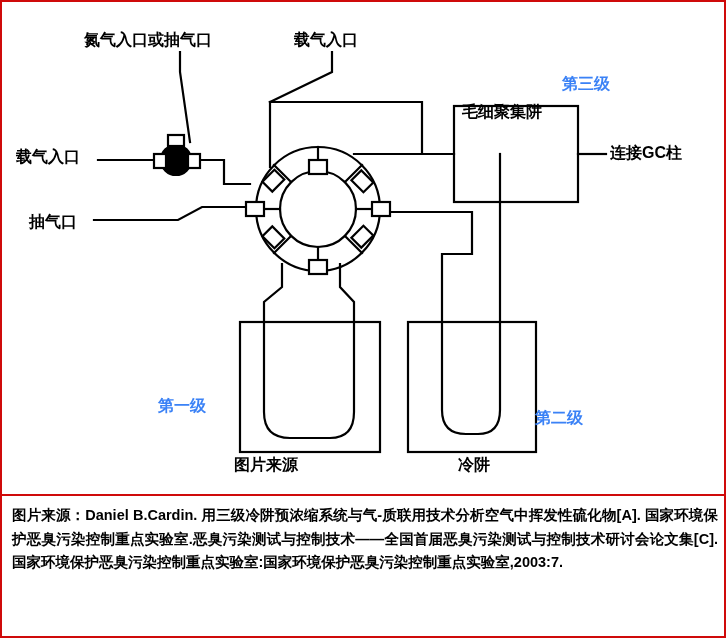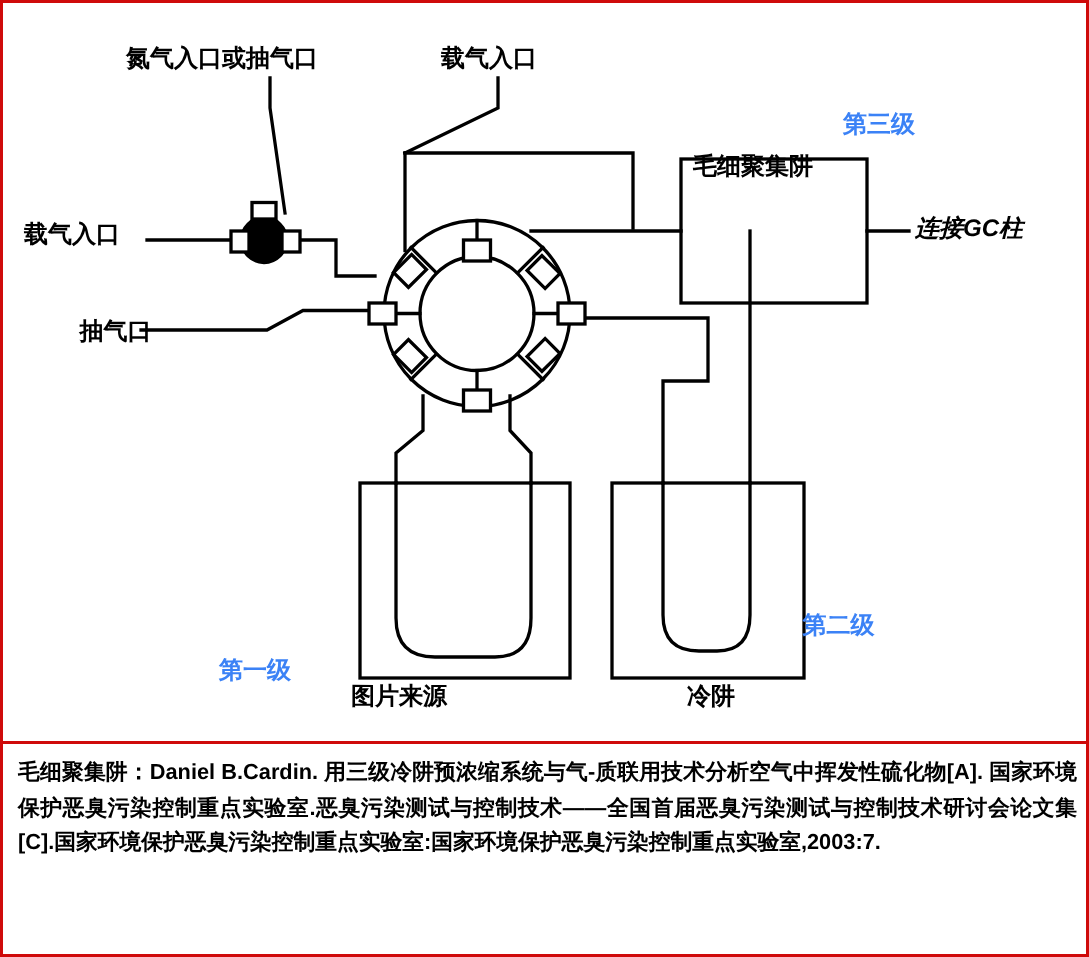--- a/index.html
+++ b/index.html
@@ -136,25 +136,25 @@
         <rect x="152" y="152" width="12" height="14" fill="#fff" stroke="#000" stroke-width="2.2"></rect>
         <rect x="186" y="152" width="12" height="14" fill="#fff" stroke="#000" stroke-width="2.2"></rect>
       </g>
     </svg>
 
     <div class="lbl" style="left:82px; top:30px;">氮气入口或抽气口</div>
     <div class="lbl" style="left:292px; top:30px;">载气入口</div>
     <div class="lbl" style="left:460px; top:74px;margin-top:28px;">毛细聚集阱</div>
     <div class="lbl red" style="left:560px; top:74px;">第三级</div>
     <div class="lbl" style="left:14px; top:147px;">载气入口</div>
-    <div class="lbl" style="left:608px; top:143px;font-style:italic;">连接GC柱</div>
-    <div class="lbl" style="left:27px; top:212px;margin-left:24px;">抽气口</div>
-    <div class="lbl red" style="left:144px; top:396px;margin-top:42px;">第一级</div>
+    <div class="lbl" style="left:608px; top:143px;">连接GC柱</div>
+    <div class="lbl" style="left:27px; top:212px;">抽气口</div>
+    <div class="lbl red" style="left:156px; top:396px;">第一级</div>
     <div class="lbl red" style="left:533px; top:408px;">第二级</div>
     <div class="lbl" style="left:232px; top:455px;">图片来源</div>
     <div class="lbl" style="left:456px; top:455px;">冷阱</div>
   </div>
 
   <div class="divider"></div>
 
-  <div id="caption">毛细聚集阱：Daniel B.Cardin. 用三级冷阱预浓缩系统与气-质联用技术分析空气中挥发性硫化物[A]. 国家环境保护恶臭污染控制重点实验室.恶臭污染测试与控制技术——全国首届恶臭污染测试与控制技术研讨会论文集[C].国家环境保护恶臭污染控制重点实验室:国家环境保护恶臭污染控制重点实验室,2003:7.</div>
+  <div id="caption">图片来源：Daniel B.Cardin. 用三级冷阱预浓缩系统与气-质联用技术分析空气中挥发性硫化物[A]. 国家环境保护恶臭污染控制重点实验室.恶臭污染测试与控制技术——全国首届恶臭污染测试与控制技术研讨会论文集[C].国家环境保护恶臭污染控制重点实验室:国家环境保护恶臭污染控制重点实验室,2003:7.</div>
 
 </div>
 
 </body></html>

